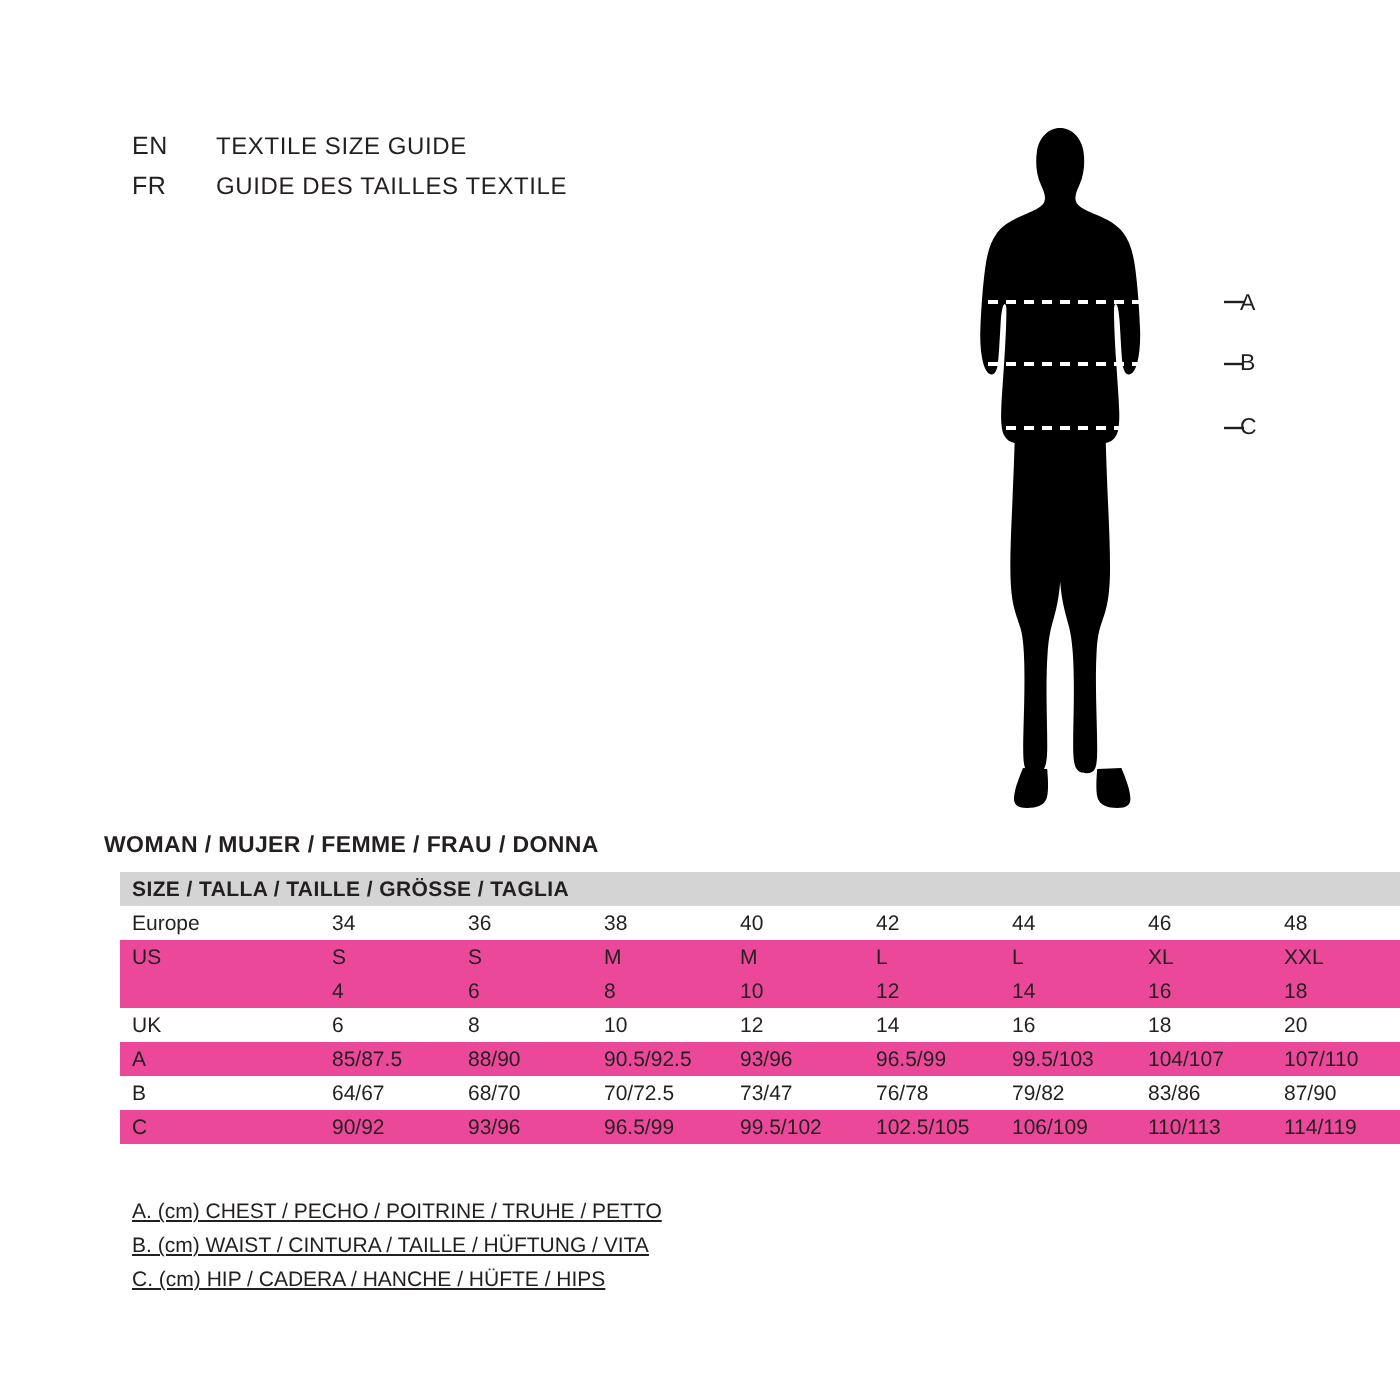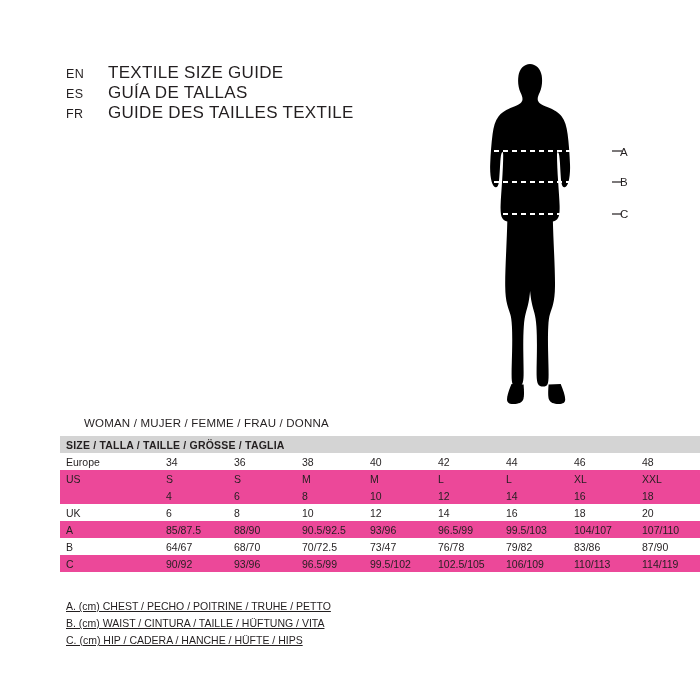--- a/index.html
+++ b/index.html
@@ -36,21 +36,21 @@
     line-height: 20px;
   }
   .lang-code {
     width: 42px;
     font-size: 12.5px;
     letter-spacing: 0.3px;
     color: #231f20;
     white-space: nowrap;
   }
   .lang-title {
-    font-size: 17px;
+    font-size: 12px;
     letter-spacing: 0.3px;
     color: #231f20;
     white-space: nowrap;
   }
 
   
   .figure-wrap {
     position: absolute;
     left: 470px;
     top: 50px;
@@ -68,24 +68,24 @@
     color: #231f20;
     line-height: 12px;
   }
   .marker-a { left: 150px; top: 96px; }
   .marker-b { left: 150px; top: 126px; }
   .marker-c { left: 150px; top: 158px; }
 
   
   .woman-label {
     position: absolute;
-    left: 84px;
+    left: 52px;
     top: 417px;
     font-size: 11.5px;
-    font-weight: normal;
+    font-weight: bold;
     letter-spacing: 0.2px;
     color: #231f20;
   }
 
   .table-area {
     position: absolute;
     left: 60px;
     top: 436px;
     width: 578px;
   }
@@ -125,24 +125,20 @@
 </style>
 </head>
 <body>
 
 <div class="page">
 
   <div class="lang-block">
     <div class="lang-row">
       <span class="lang-code">EN</span>
       <span class="lang-title">TEXTILE SIZE GUIDE</span>
-    </div>
-    <div class="lang-row">
-      <span class="lang-code">ES</span>
-      <span class="lang-title">GUÍA DE TALLAS</span>
     </div>
     <div class="lang-row">
       <span class="lang-code">FR</span>
       <span class="lang-title">GUIDE DES TAILLES TEXTILE</span>
     </div>
   </div>
 
   <div class="figure-wrap">
     <svg class="figure-svg" width="185" height="380" viewBox="0 0 185 380">
 

